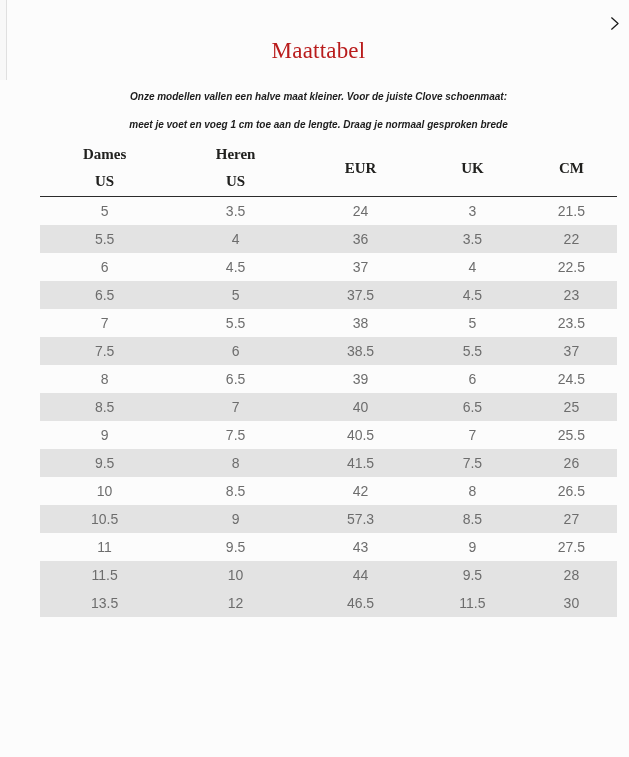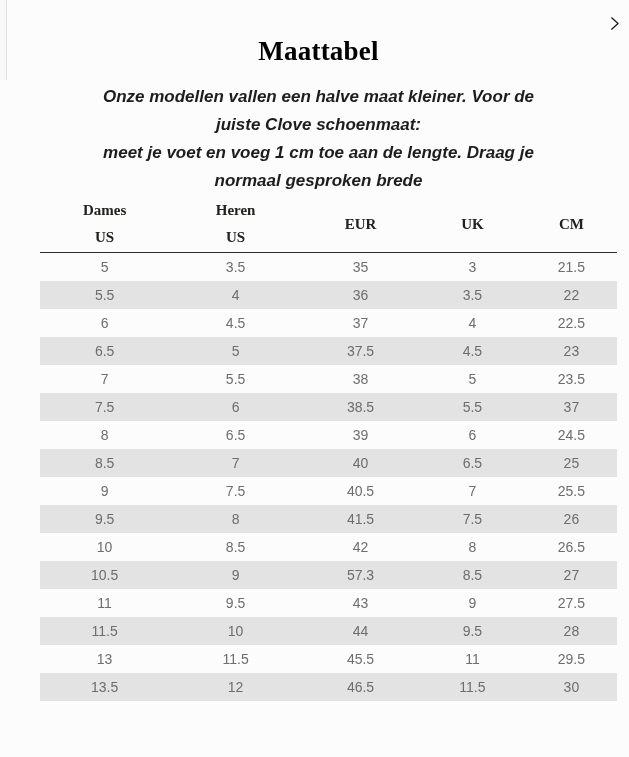--- a/index.html
+++ b/index.html
@@ -30,31 +30,31 @@
     top: 9px; right: 1px;
     width: 28px; height: 28px;
     display: flex; align-items: center; justify-content: center;
     background: transparent; border: 0; padding: 0;
     cursor: pointer;
   }
   .title {
     margin: 34px 0 0 0;
     text-align: center;
     font-family: "Liberation Serif", serif;
-    font-weight: 700;
-    font-size: 27px;
+    font-weight: 400;
+    font-size: 23px;
     line-height: 34px;
-    color: #000000;
+    color: #b91c1c;
     letter-spacing: 0.2px;
   }
   .desc {
     margin: 15px auto 0 auto;
     width: 480px;
     text-align: center;
-    font-size: 17px;
+    font-size: 10px;
     font-style: italic;
     font-weight: bold;
     line-height: 28px;
     color: #1d1d1d;
   }
   .desc-line { display: block; }
   table.size-table {
     width: 577px;
     margin: 2px 0 0 32px;
     border-collapse: collapse;
@@ -133,21 +133,21 @@
           </th>
           <th>
             <span class="hline">CM</span>
           </th>
         </tr>
     </thead>
     <tbody>
         <tr>
           <td>5</td>
           <td>3.5</td>
-          <td>35</td>
+          <td>24</td>
           <td>3</td>
           <td>21.5</td>
         </tr>
         <tr class="shaded">
           <td>5.5</td>
           <td>4</td>
           <td>36</td>
           <td>3.5</td>
           <td>22</td>
         </tr>
@@ -228,27 +228,20 @@
           <td>9</td>
           <td>27.5</td>
         </tr>
         <tr class="shaded">
           <td>11.5</td>
           <td>10</td>
           <td>44</td>
           <td>9.5</td>
           <td>28</td>
         </tr>
-        <tr>
-          <td>13</td>
-          <td>11.5</td>
-          <td>45.5</td>
-          <td>11</td>
-          <td>29.5</td>
-        </tr>
         <tr class="shaded">
           <td>13.5</td>
           <td>12</td>
           <td>46.5</td>
           <td>11.5</td>
           <td>30</td>
         </tr>
       </tbody>
   </table>
 

